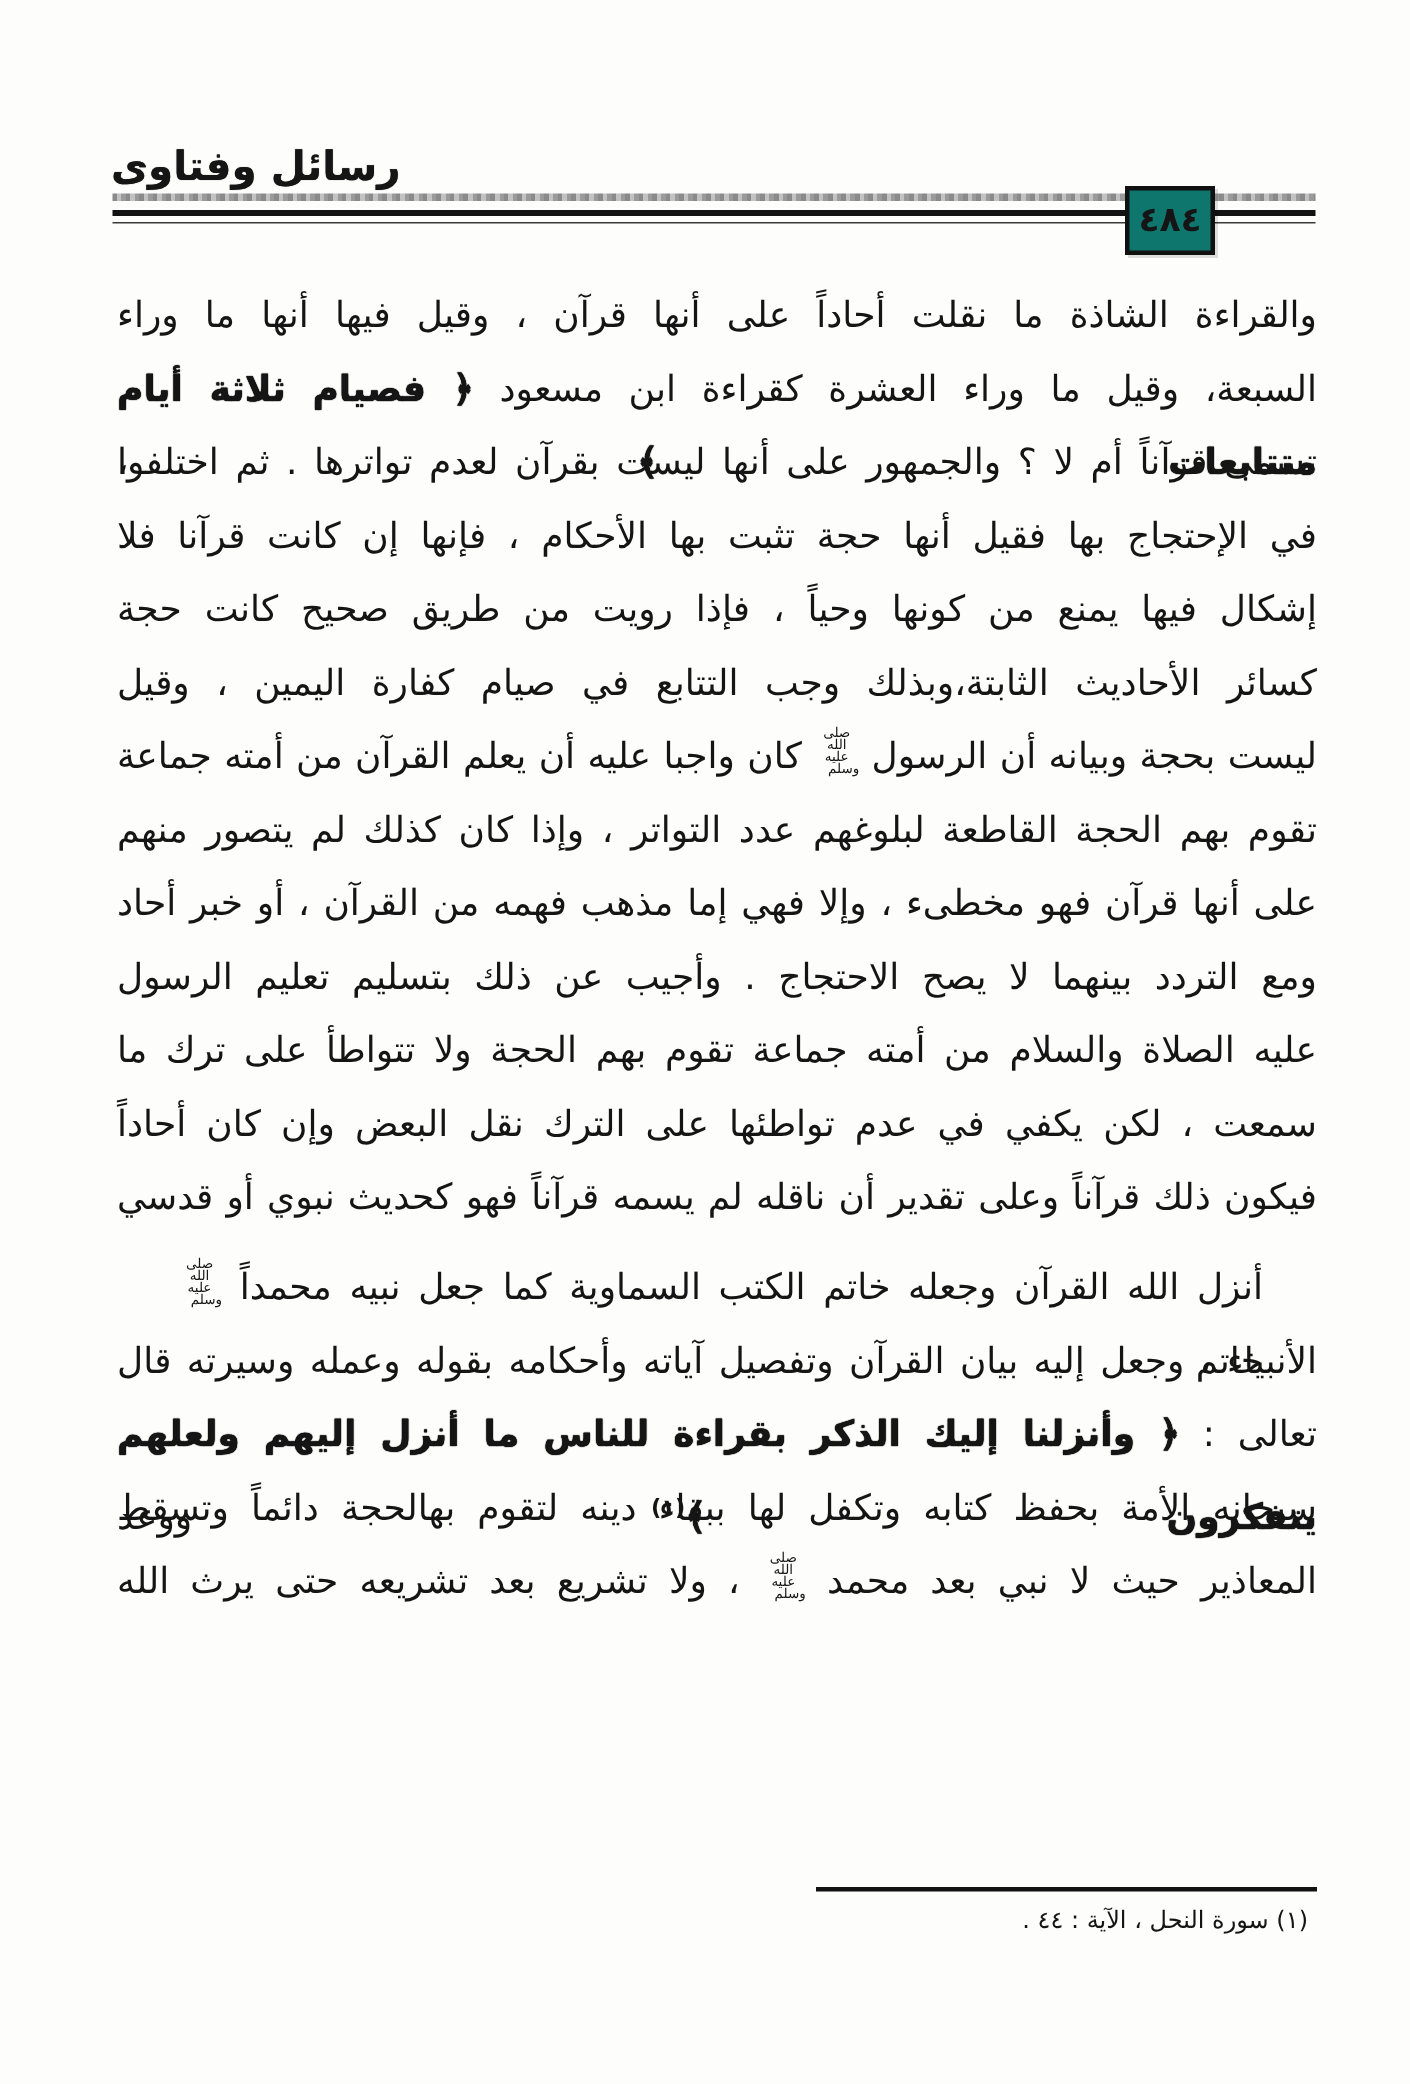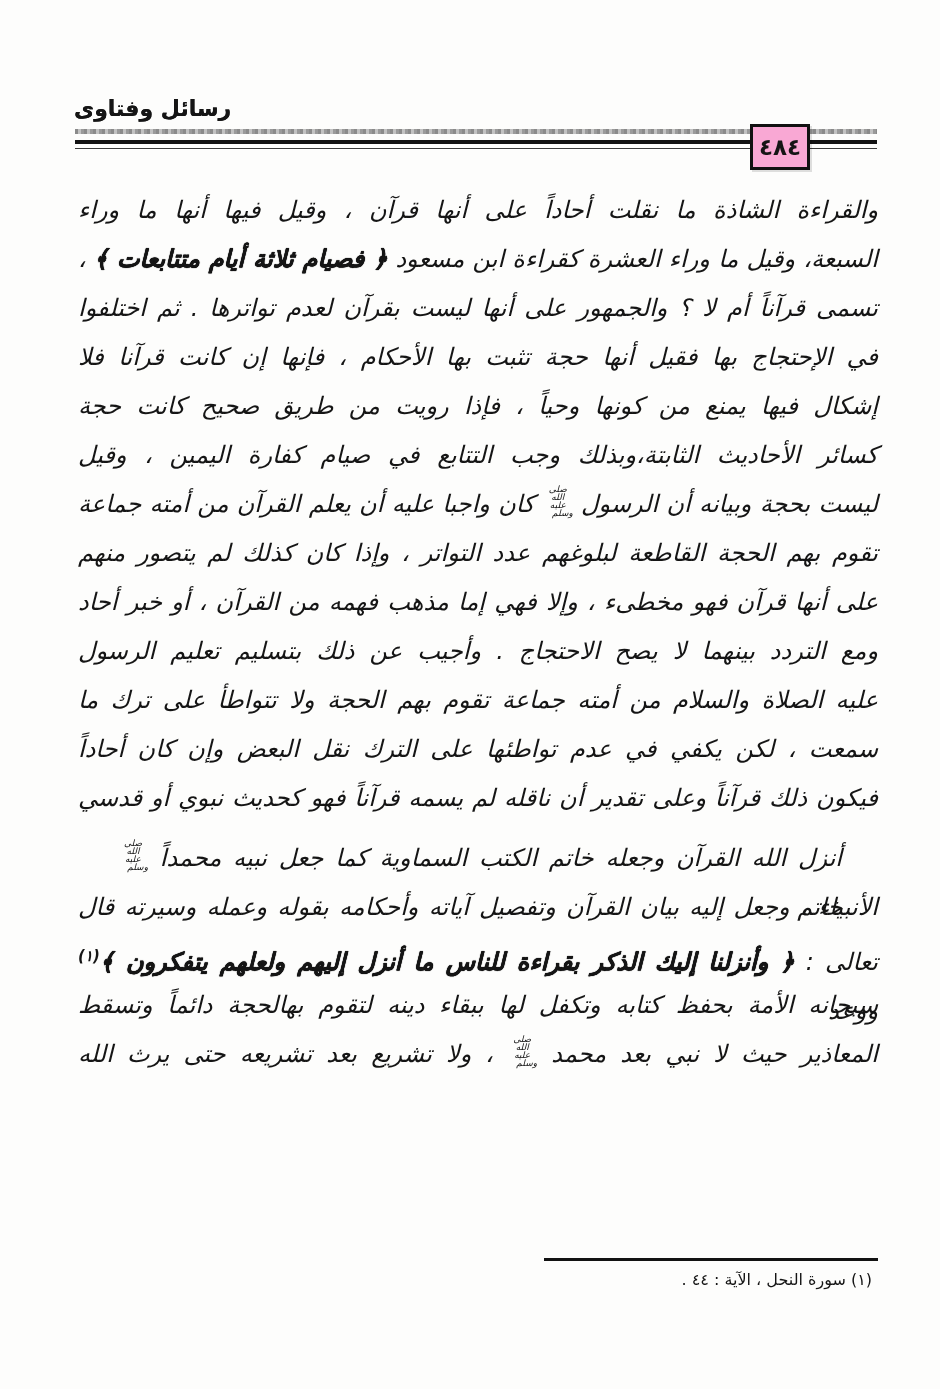--- a/index.html
+++ b/index.html
@@ -9,61 +9,60 @@
     margin:0 auto;
     background:#fdfdfc;
     color:#151515;
     font-family:"DejaVu Sans", sans-serif;
     direction:rtl;
     overflow:hidden;
   }
   
   .header-title{
     position:absolute;left:74px;top:96px;
-    font-size:22px;font-weight:bold;
+    font-size:27px;font-weight:bold;
     direction:rtl;
     text-shadow:0 0 .5px #151515;
   }
   .rule-stipple{
     position:absolute;left:75px;top:129px;width:802px;height:5px;
     background:repeating-linear-gradient(90deg,#8a8a8a 0 3px,#c2c2c2 3px 6px,#9a9a9a 6px 9px);
   }
   .rule-thick{
     position:absolute;left:75px;top:140px;width:802px;height:4px;
     background:#121212;
   }
   .rule-thin{
     position:absolute;left:75px;top:148px;width:802px;height:1px;
     background:#3a3a3a;
   }
   .page-num-box{
     position:absolute;left:750px;top:124px;
     width:54px;height:40px;
-    background:#f9a8d4;border:3px solid #111;
+    background:#0f766e;border:3px solid #111;
     display:flex;align-items:center;justify-content:center;
     z-index:3;
     box-shadow:2px 2px 0 rgba(0,0,0,.12);
   }
   .page-num{
     font-size:23px;font-weight:bold;letter-spacing:2px;
     line-height:1;
   }
   
   .body-text{
     position:absolute;right:62px;top:186px;width:800px;
   }
   .para + .para{margin-top:11px;}
   .line{
     height:49px;line-height:49px;
     font-size:24px;
     text-align:justify;
     text-align-last:justify;
     white-space:normal;
     overflow:visible;
-    font-style:italic;
   }
   .line-end{text-align-last:right;}
   .line-indent{padding-right:36px;margin-left:40px;}
   .seg{font-weight:normal;}
   .quran{
     font-weight:bold;
     text-shadow:0 0 .7px #000,0 0 .7px #000;
   }
   .saw{
     display:inline-block;

